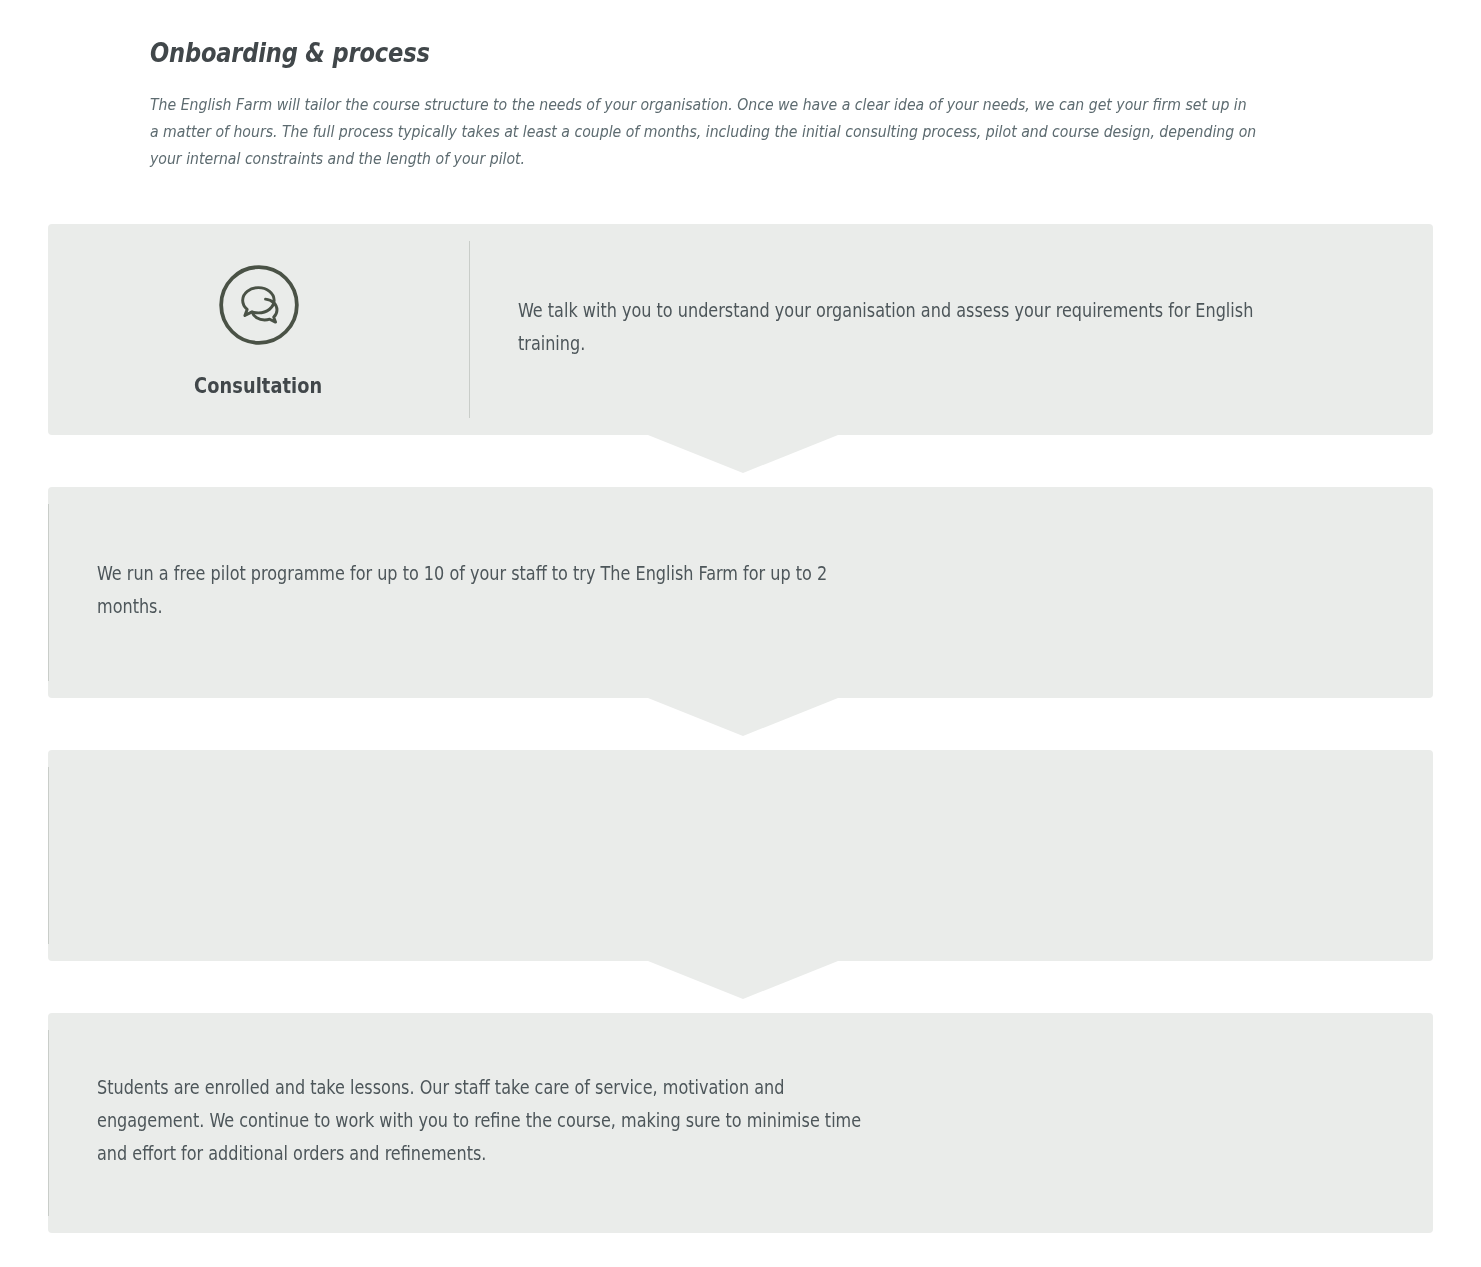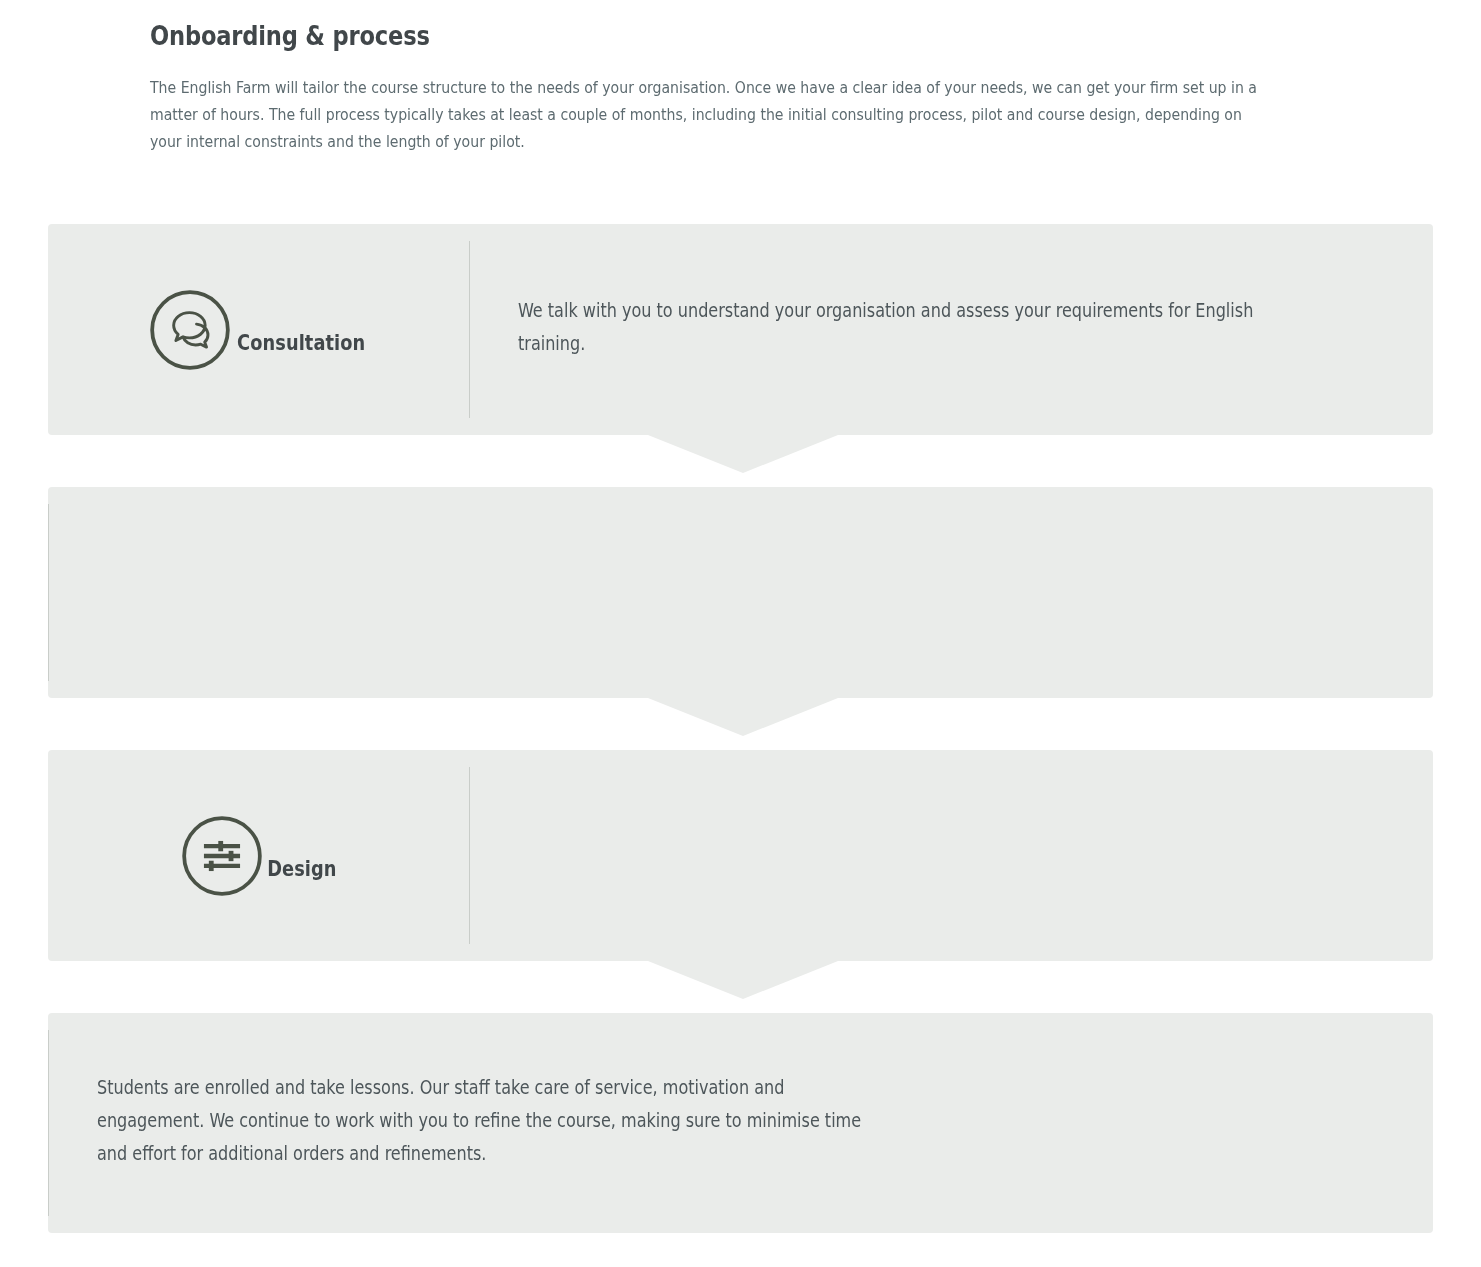--- a/index.html
+++ b/index.html
@@ -12,22 +12,23 @@
     height: 1267px;
     position: relative;
     font-family: "Liberation Sans", sans-serif;
     overflow: hidden;
   }
 
   
   #header {
     position: absolute;
     left: 150px;
-    top: 20px;
+    top: 37px;
     width: 1160px;
+    font-style: italic;
   }
   #page-title {
     margin: 0;
     font-family: "DejaVu Sans Condensed", "Liberation Sans Narrow", "Liberation Sans", sans-serif;
     font-size: 27px;
     font-weight: bold;
     letter-spacing: -0.2px;
     color: #41474a;
     line-height: 1.2;
     transform: scaleX(0.93);
@@ -71,21 +72,21 @@
     height: 38px;
     background: #eaecea;
     clip-path: polygon(0 0, 100% 0, 50% 100%);
   }
   .step-card:last-child .connector { display: none; }
 
   .step-icon-col {
     width: 421px;
     flex: 0 0 421px;
     display: flex;
-    flex-direction: row;
+    flex-direction: column;
     align-items: center;
     justify-content: center;
     box-sizing: border-box;
     padding: 14px 0;
   }
   .icon-circle {
     width: 86px;
     height: 86px;
     display: block;
   }
@@ -151,36 +152,27 @@
     </div>
     <div class="step-divider"></div>
     <div class="step-text-col">
       <div class="step-text">We talk with you to understand your organisation and assess your requirements for English training.</div>
     </div>
     <div class="connector"></div>
   </div>
 
   <div class="step-card card-2">
     <div class="step-divider"></div>
+    <div class="step-text-col">
+      <div class="step-text">We run a free pilot programme for up to 10 of your staff to try The English Farm for up to 2 months.</div>
+    </div>
     <div class="connector"></div>
   </div>
 
   <div class="step-card card-3">
-    <div class="step-icon-col">
-      <svg class="icon-circle" viewBox="0 0 100 100">
-        <circle cx="50" cy="50" r="44" fill="none" stroke="#4a5246" stroke-width="4.4"></circle>
-        <line x1="29" y1="38.5" x2="71" y2="38.5" stroke="#4a5246" stroke-width="5" stroke-linecap="butt"></line>
-        <line x1="48.5" y1="32.5" x2="48.5" y2="44.5" stroke="#4a5246" stroke-width="5.6" stroke-linecap="butt"></line>
-        <line x1="29" y1="50" x2="71" y2="50" stroke="#4a5246" stroke-width="5" stroke-linecap="butt"></line>
-        <line x1="60.5" y1="44" x2="60.5" y2="56" stroke="#4a5246" stroke-width="5.6" stroke-linecap="butt"></line>
-        <line x1="29" y1="61.5" x2="71" y2="61.5" stroke="#4a5246" stroke-width="5" stroke-linecap="butt"></line>
-        <line x1="37.5" y1="55.5" x2="37.5" y2="67.5" stroke="#4a5246" stroke-width="5.6" stroke-linecap="butt"></line>
-      </svg>
-      <div class="step-label">Design</div>
-    </div>
     <div class="step-divider"></div>
     <div class="connector"></div>
   </div>
 
   <div class="step-card card-4">
     <div class="step-divider"></div>
     <div class="step-text-col">
       <div class="step-text">Students are enrolled and take lessons. Our staff take care of service, motivation and engagement. We continue to work with you to refine the course, making sure to minimise time and effort for additional orders and refinements.</div>
     </div>
 

